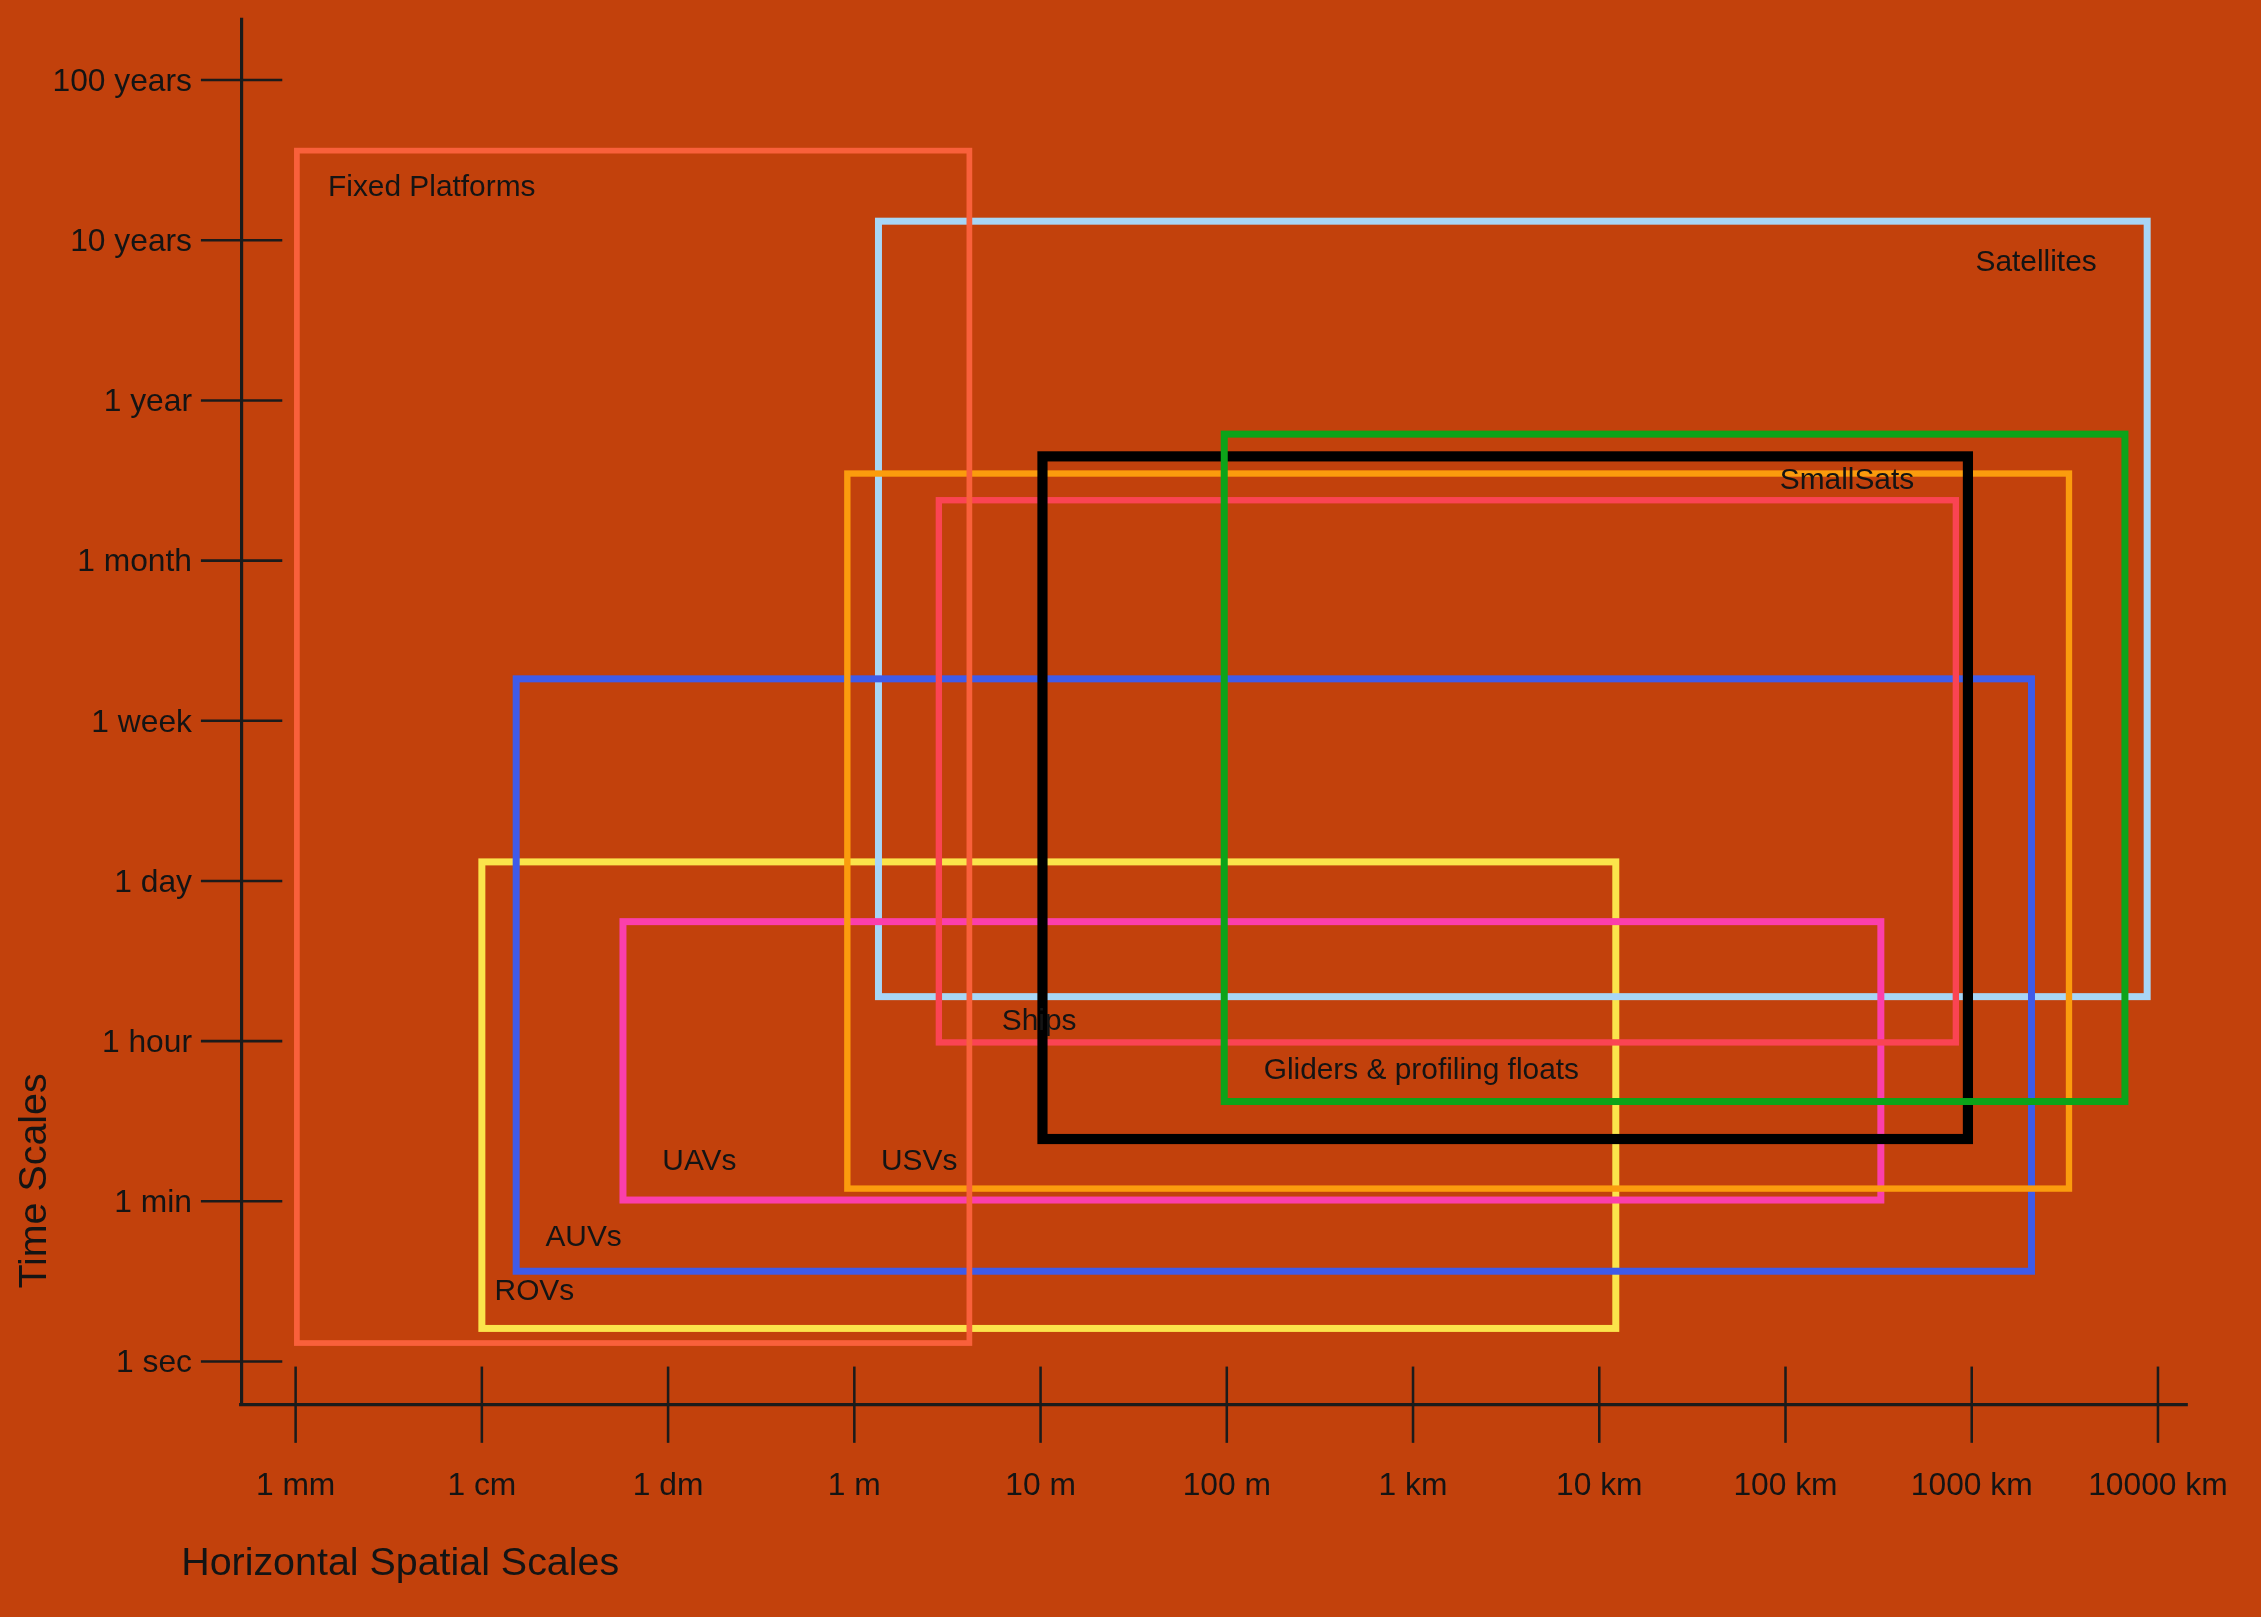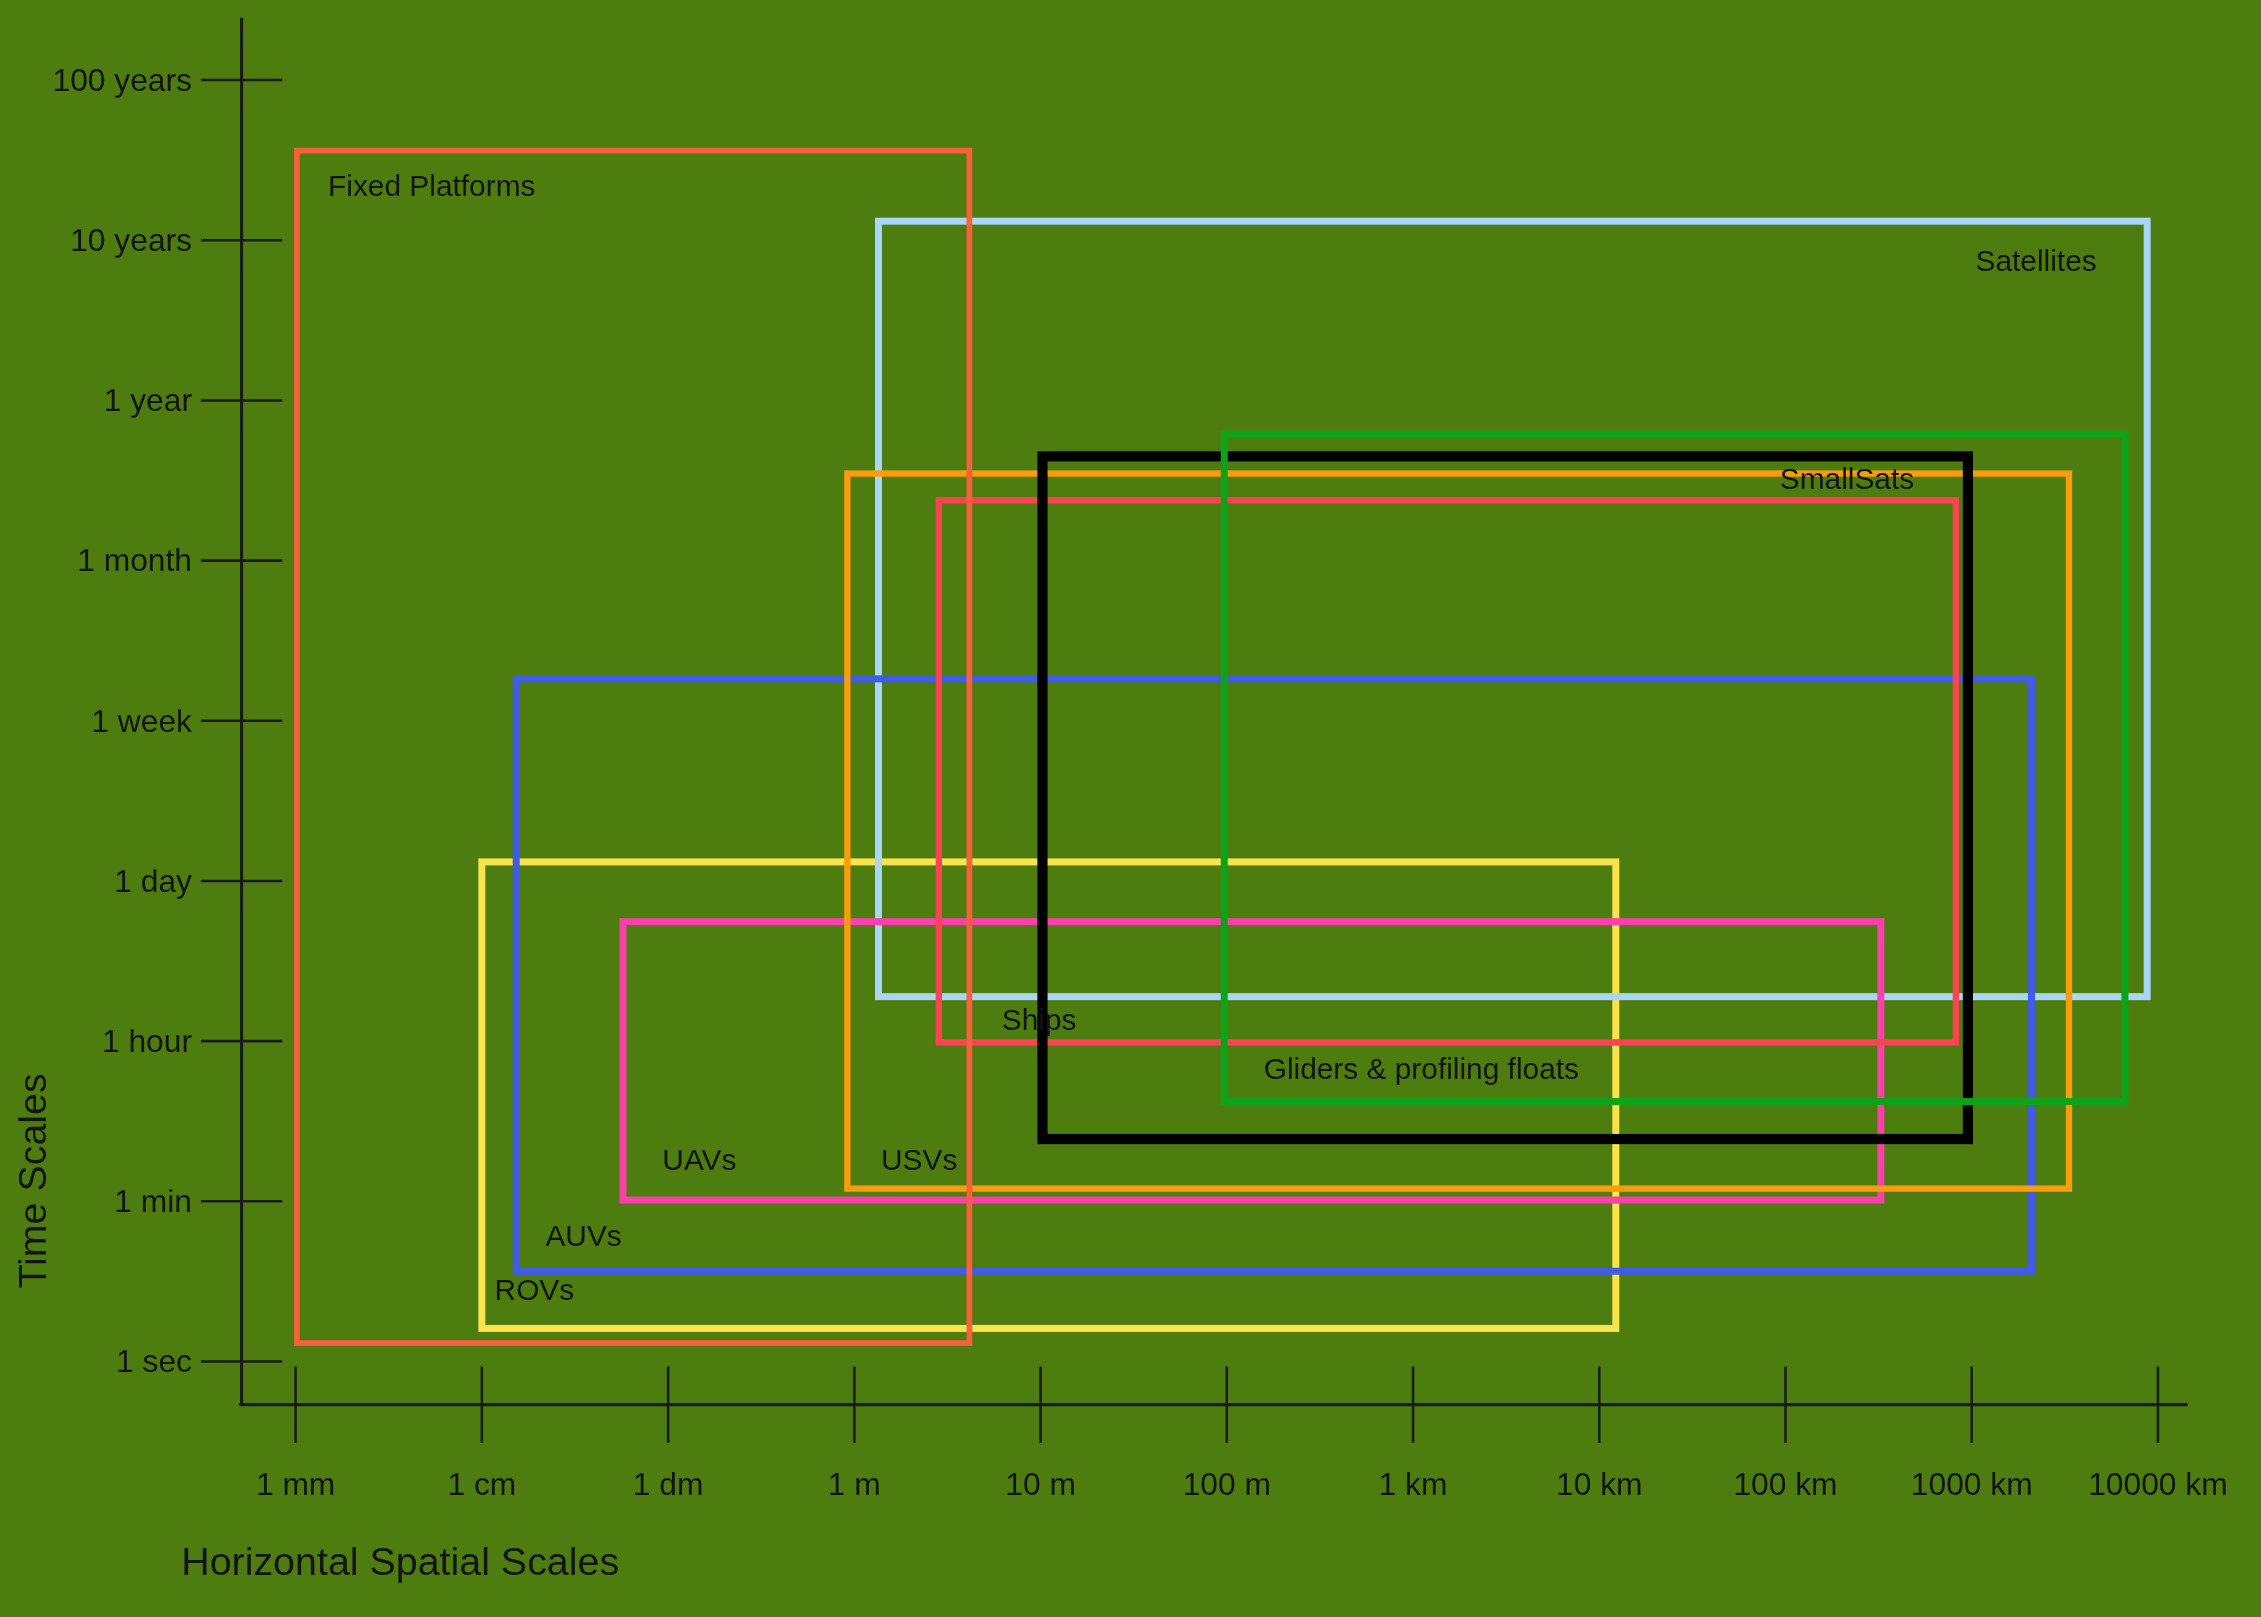--- a/index.html
+++ b/index.html
@@ -4,21 +4,21 @@
 <style>
   html, body {
     margin: 0;
     padding: 0;
     background: #ffffff;
   }
   .chart-container {
     position: relative;
     width: 2261px;
     height: 1617px;
-    background: #4d7c0f;
+    background: #c2410c;
     font-family: "Liberation Sans", sans-serif;
     overflow: hidden;
   }
   svg text {
     font-family: "Liberation Sans", sans-serif;
     fill: #141414;
   }
   .tick-label   { font-size: 50px; }
   .series-label { font-size: 47px; }
   .axis-title   { font-size: 62px; }

